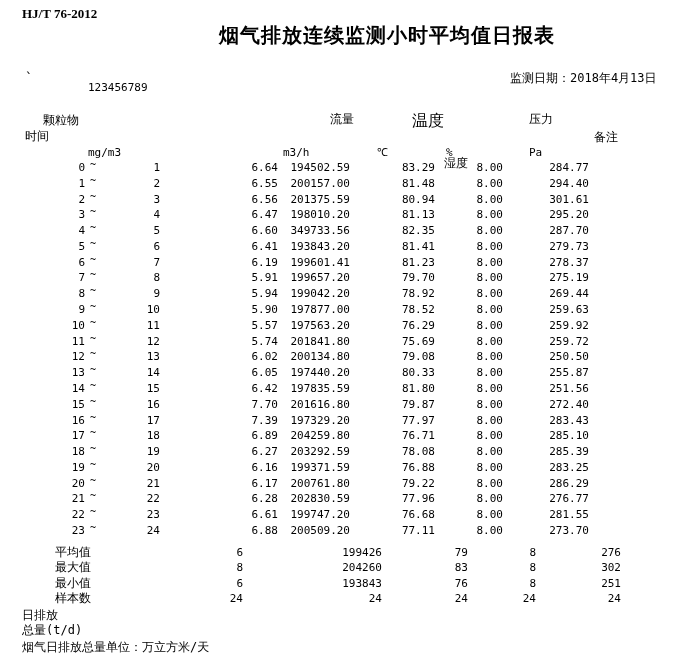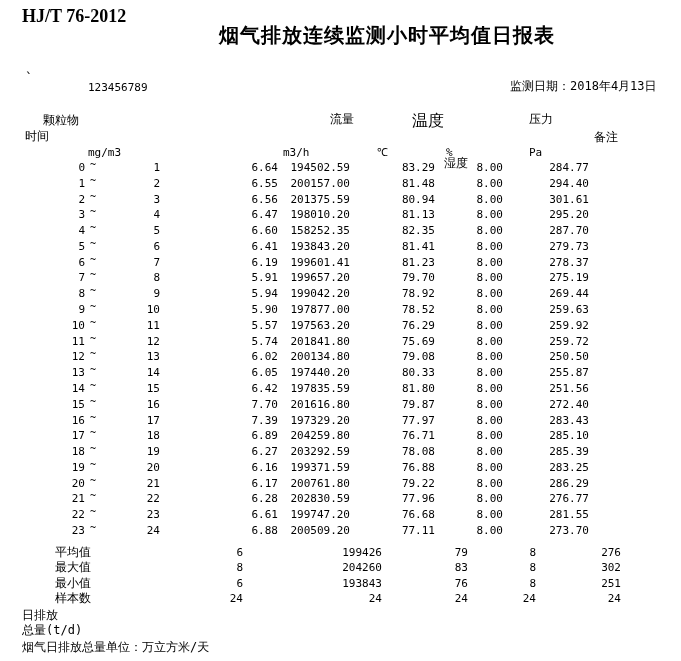--- a/index.html
+++ b/index.html
@@ -1,26 +1,26 @@
 <!DOCTYPE html>
 <html><head>
 <meta charset="utf-8">
 <style>
   html,body{margin:0;padding:0;background:#fff;}
   .page{
     position:relative;width:681px;height:661px;background:#ffffff;color:#000000;
     font-family:"DejaVu Sans Mono","Liberation Mono",monospace;overflow:hidden;
   }
   .abs{position:absolute;white-space:nowrap;}
-  .std{left:22px;top:6px;font-family:"Liberation Serif",serif;font-weight:bold;font-size:18px;}
+  .std{left:22px;top:6px;font-family:"Liberation Serif",serif;font-weight:bold;font-size:13px;}
   .title{left:219px;top:22px;font-size:20px;font-weight:bold;letter-spacing:1px;}
   .plant{left:24px;top:50px;font-size:12px;}
   .tick{left:25px;top:70px;font-size:13px;}
   .serial{left:88px;top:81px;font-size:11px;}
-  .date{left:510px;top:78px;font-size:12px;}
+  .date{left:510px;top:70px;font-size:12px;}
   .th-pm{left:43px;top:112px;font-size:12px;}
   .th-time{left:25px;top:128px;font-size:12px;}
   .th-flow{left:330px;top:111px;font-size:12px;}
   .th-temp{left:412px;top:111px;font-size:16px;}
   .th-hum{left:444px;top:111px;font-size:12px;margin-top:44px;}
   .th-press{left:529px;top:111px;font-size:12px;}
   .th-remark{left:594px;top:129px;font-size:12px;}
   .u-pm{left:88px;top:146px;font-size:11px;}
   .u-flow{left:283px;top:146px;font-size:11px;}
   .u-temp{left:377px;top:144px;font-size:11px;}
@@ -115,21 +115,21 @@
         <span class="c-flow">198010.20</span>
         <span class="c-temp">81.13</span>
         <span class="c-hum">8.00</span>
         <span class="c-press">295.20</span>
       </div>
       <div class="hrow">
         <span class="c-start">4</span>
         <span class="c-tilde">~</span>
         <span class="c-end">5</span>
         <span class="c-pm">6.60</span>
-        <span class="c-flow">158252.35</span>
+        <span class="c-flow">349733.56</span>
         <span class="c-temp">82.35</span>
         <span class="c-hum">8.00</span>
         <span class="c-press">287.70</span>
       </div>
       <div class="hrow">
         <span class="c-start">5</span>
         <span class="c-tilde">~</span>
         <span class="c-end">6</span>
         <span class="c-pm">6.41</span>
         <span class="c-flow">193843.20</span>

